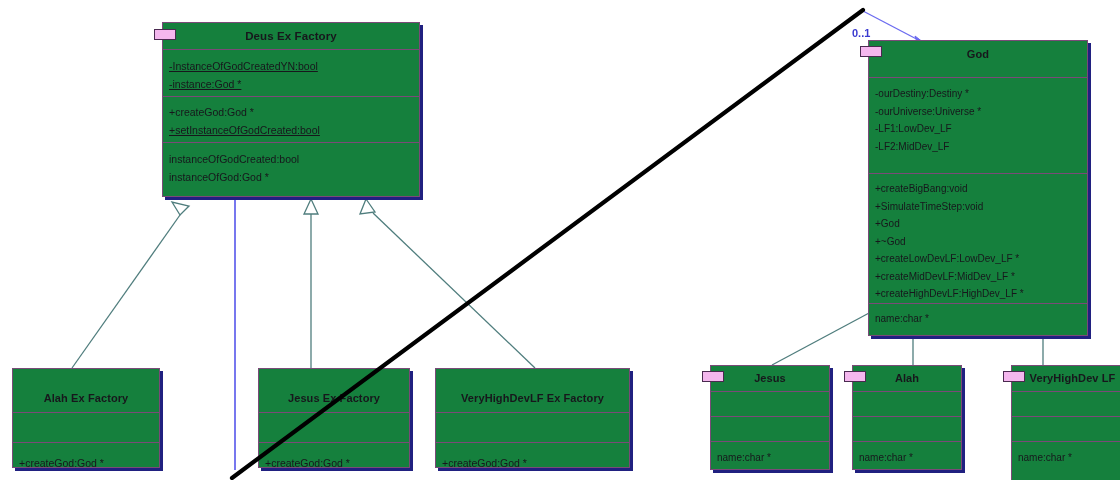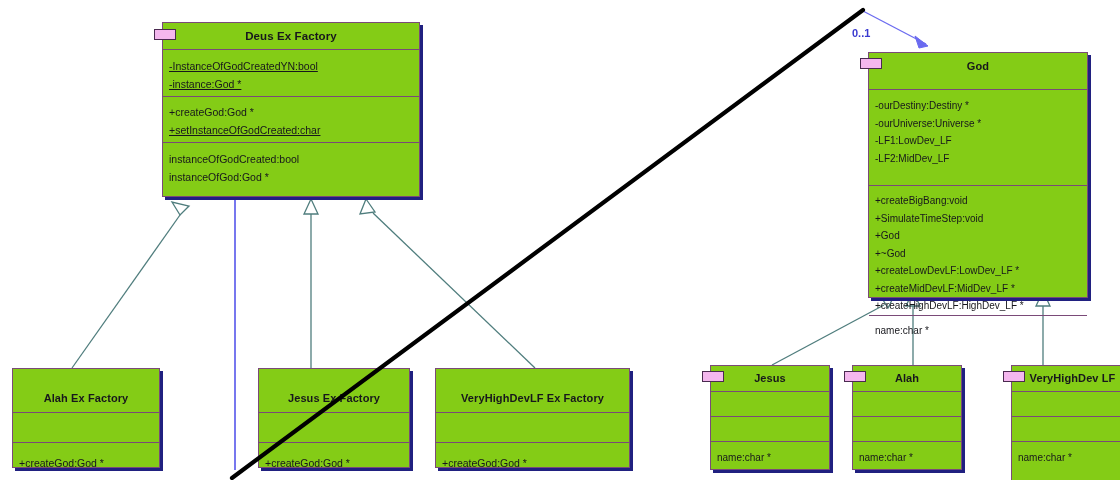--- a/index.html
+++ b/index.html
@@ -4,21 +4,21 @@
 <style>
   html,body{margin:0;padding:0;background:#ffffff;}
   body{width:1120px;height:480px;position:relative;overflow:hidden;
        font-family:"Liberation Sans","DejaVu Sans",sans-serif;}
 
   #canvas{position:absolute;left:0;top:0;width:1120px;height:480px;}
 
   
   .uml-class{
     position:absolute;
-    background:#84cc16;
+    background:#15803d;
     border:1.5px solid #7a4a78;
     box-sizing:border-box;
     box-shadow:3px 3px 0 0 #202080;
     z-index:5;
   }
   .uml-class .cls-title{
     text-align:center;
     font-weight:bold;
     color:#17171c;
     letter-spacing:.1px;
@@ -122,29 +122,29 @@
 
   <div class="uml-class big" style="left:162px;top:22px;width:258px;height:175px;">
     <div class="cls-tab" style="top:6px;"></div>
     <div class="cls-title">Deus Ex Factory</div>
     <div class="compartment" style="margin-top:4px;padding-top:8px;height:47px;">
       <div class="member static">-InstanceOfGodCreatedYN:bool</div>
       <div class="member static">-instance:God *</div>
     </div>
     <div class="compartment" style="padding-top:7px;height:46px;">
       <div class="member">+createGod:God *</div>
-      <div class="member static">+setInstanceOfGodCreated:char</div>
+      <div class="member static">+setInstanceOfGodCreated:bool</div>
     </div>
     <div class="compartment" style="padding-top:8px;">
       <div class="member">instanceOfGodCreated:bool</div>
       <div class="member">instanceOfGod:God *</div>
     </div>
   </div>
 
-  <div class="uml-class god" style="left:868px;top:52px;width:220px;height:246px;">
+  <div class="uml-class god" style="left:868px;top:40px;width:220px;height:296px;">
     <div class="cls-tab" style="top:5px;"></div>
     <div class="cls-title">God</div>
     <div class="compartment" style="margin-top:15px;padding-top:7px;height:96px;">
       <div class="member">-ourDestiny:Destiny *</div>
       <div class="member">-ourUniverse:Universe *</div>
       <div class="member">-LF1:LowDev_LF</div>
       <div class="member">-LF2:MidDev_LF</div>
     </div>
     <div class="compartment" style="padding-top:6px;height:130px;">
       <div class="member">+createBigBang:void</div>

